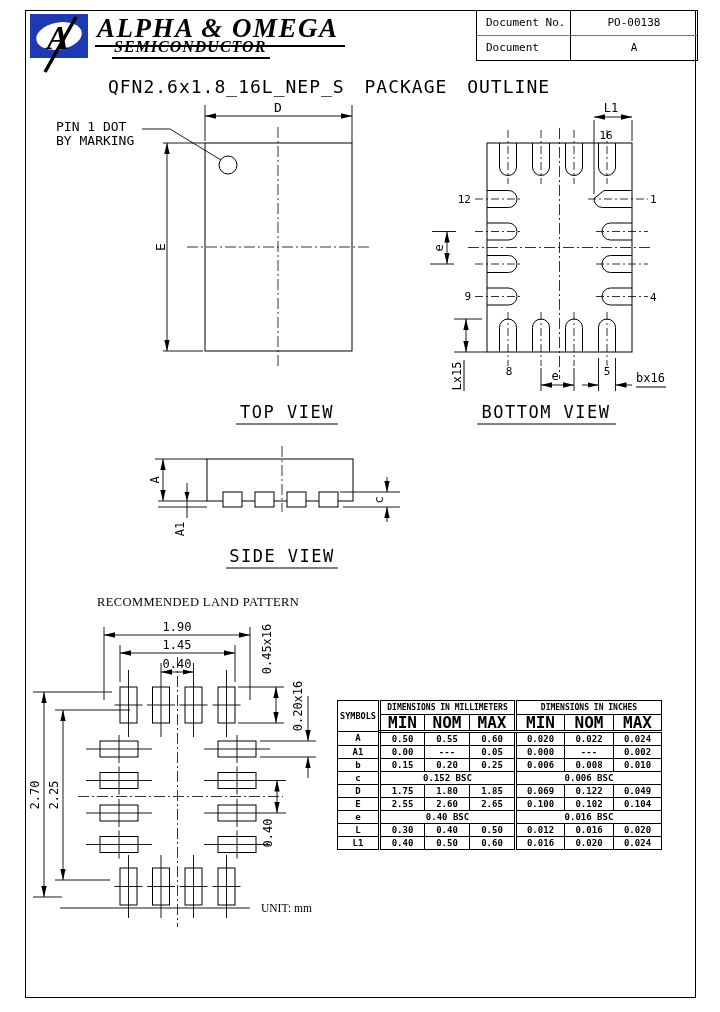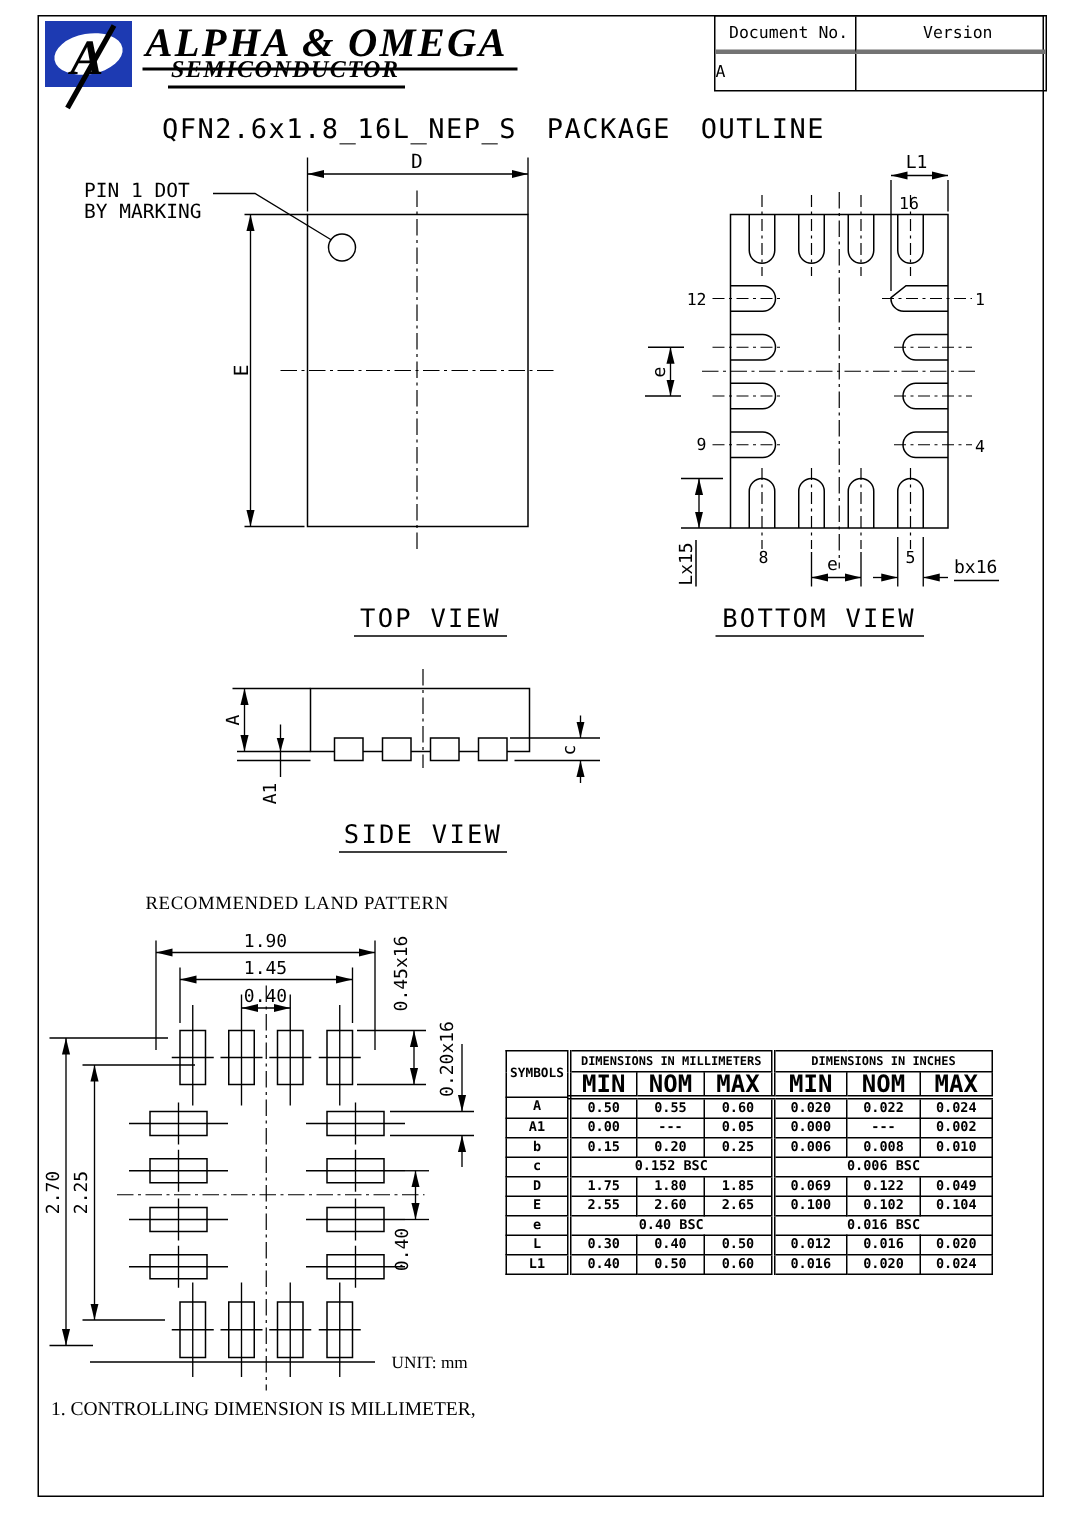--- a/index.html
+++ b/index.html
@@ -10,21 +10,21 @@
   
   #company1{position:absolute;left:95px;top:13px;font-family:"Liberation Serif",serif;
             font-style:italic;font-weight:bold;font-size:27px;letter-spacing:1.5px;
             border-bottom:2px solid #000;padding:0 6px 1px 2px;}
   #company2{position:absolute;left:112px;top:38px;font-family:"Liberation Serif",serif;
             font-style:italic;font-weight:bold;font-size:16px;letter-spacing:1px;
             border-bottom:2px solid #000;padding:0 4px 1px 2px;}
   #doc-table{position:absolute;left:476px;top:10px;width:220px;height:49px;
              display:grid;grid-template-columns:94px 1fr;grid-template-rows:1fr 1fr;
              border:1px solid #000;font-size:11px;}
-  #doc-table div{border-bottom:3px solid #737373;border-right:1px solid #000;
+  #doc-table div{border-bottom:1px solid #737373;border-right:1px solid #000;
                  display:flex;align-items:center;box-sizing:border-box;}
   #doc-table div:nth-child(3),#doc-table div:nth-child(4){border-bottom:none;}
   #doc-table div:nth-child(2n){border-right:none;justify-content:center;}
   #doc-table .lbl{padding-left:9px;}
   #main-title{position:absolute;left:25px;top:76px;width:608px;text-align:center;
               font-size:18px;letter-spacing:1px;word-spacing:8px;}
   
   #dim-table{position:absolute;left:337px;top:700px;border-collapse:collapse;table-layout:fixed;}
   #dim-table td,#dim-table th{border:1px solid #000;font-weight:bold;text-align:center;
        padding:0;font-size:9px;height:12px;line-height:11px;overflow:hidden;}
@@ -57,21 +57,22 @@
   <rect x="0" y="2" width="58" height="44" fill="#1d3ab2"></rect>
   <ellipse cx="29" cy="24" rx="23" ry="13.5" fill="#ffffff" transform="rotate(-10 29 24)"></ellipse>
   <text x="17" y="37" font-family="Liberation Serif, serif" font-style="italic" font-weight="bold" font-size="33" fill="#000">A</text>
   <path d="M46,5 L15,60" stroke="#000" stroke-width="3.5" fill="none"></path>
 </svg>
 <div id="company1">ALPHA &amp; OMEGA</div>
 <div id="company2">SEMICONDUCTOR</div>
 
 <div id="doc-table">
   <div class="lbl">Document No.</div>
-  <div class="lbl">Version</div>
+  <div>PO-00138</div>
+  <div class="lbl">Document</div>
   <div>A</div>
 </div>
 
 <div id="main-title">QFN2.6x1.8_16L_NEP_S PACKAGE OUTLINE</div>
 
 <svg id="drawing" width="720" height="1012" viewBox="0 0 720 1012">
   <defs>
     <marker id="arw" markerUnits="userSpaceOnUse" markerWidth="12" markerHeight="7" refX="11" refY="3.5" orient="auto-start-reverse">
       <path d="M11,3.5 L0,0.8 L0,6.2 Z" fill="#000"></path>
     </marker>
@@ -405,14 +406,13 @@
     <td>0.50</td>
     <td>0.60</td>
     <td class="dbl-l">0.016</td>
     <td>0.020</td>
     <td>0.024</td>
   </tr>
 </tbody>
   </table>
 
 <div id="notes">
-  <div>1. CONTROLLING DIMENSION IS MILLIMETER,</div>
 </div>
 
 </body></html>

